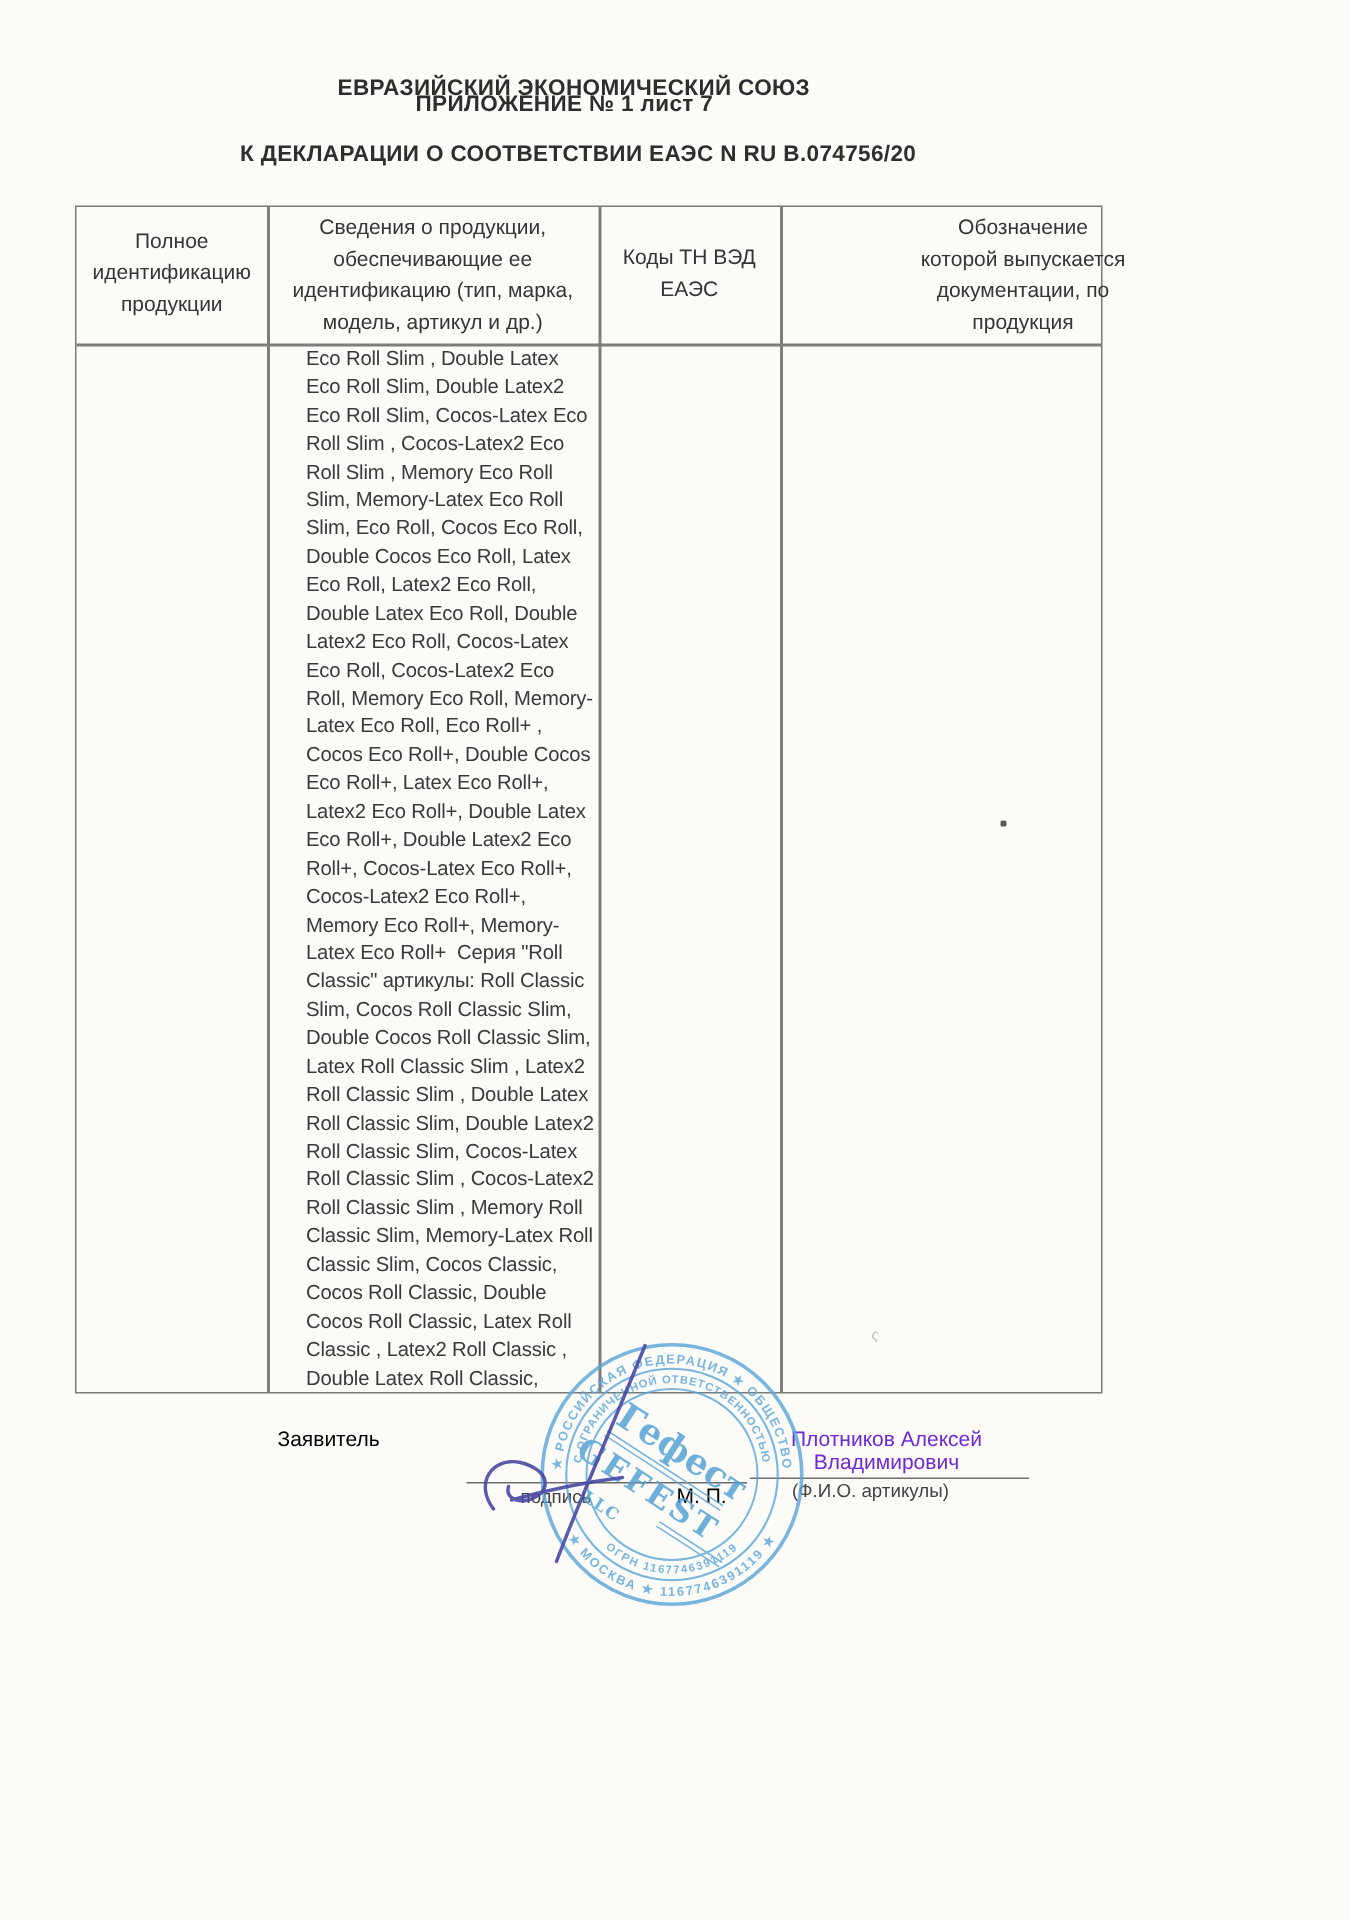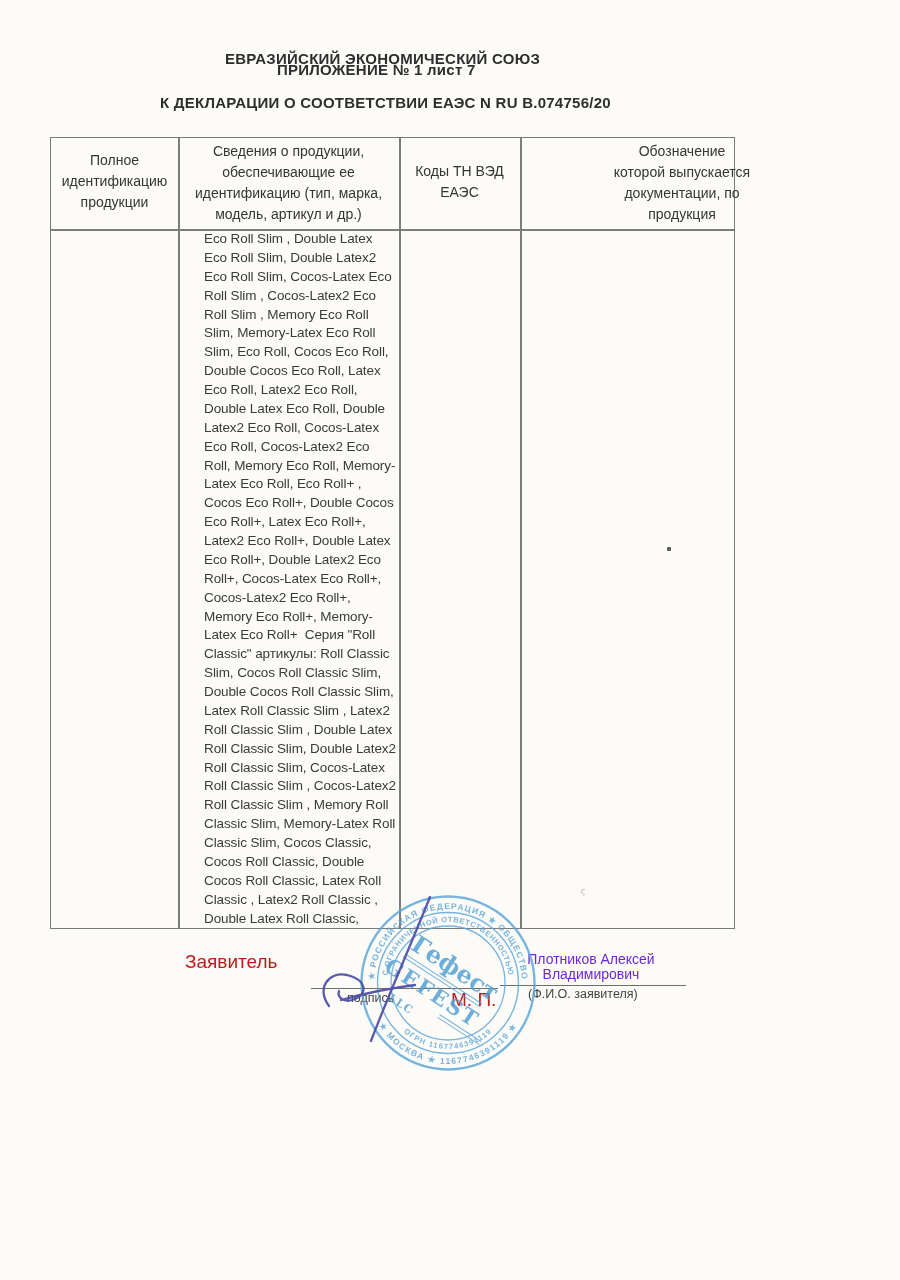--- a/index.html
+++ b/index.html
@@ -33,21 +33,21 @@
   .product-lines div{white-space:pre;}
   .ink-dot{
     position:absolute;width:3.5px;height:3.5px;border-radius:1px;
     background:#3f3f3f;opacity:.85;
   }
   .smudge{
     position:absolute;font-size:10px;color:#b3b0aa;opacity:.8;
     transform:rotate(12deg);
   }
   
-  .footer-label{position:absolute;font-size:19px;color:#b91c1c;white-space:nowrap;}
+  .footer-label{position:absolute;font-size:14px;color:#000000;white-space:nowrap;}
   .rule{position:absolute;height:1.4px;background:#6d6d6d;}
   .caption{position:absolute;font-size:12.5px;color:#434343;white-space:nowrap;}
   .name-block{
     position:absolute;left:511px;top:952px;width:160px;text-align:center;
     font-size:14px;line-height:15.2px;color:#6d28d9;
   }
   .overlay-svg{position:absolute;left:315px;top:882px;width:235px;height:198px;}
 </style>
 </head>
 <body>
@@ -135,21 +135,21 @@
 
 <div class="caption" style="left:347px;top:991px;">подпись</div>
 
 <div class="footer-label" style="left:451px;top:989px;">М. П.</div>
 
 <div class="name-block">
     <div>Плотников Алексей</div>
     <div>Владимирович</div>
   </div>
 
-<div class="caption" style="left:528px;top:987px;">(Ф.И.О. заявителя)</div>
+<div class="caption" style="left:528px;top:987px;">(Ф.И.О. артикулы)</div>
 
 <svg class="overlay-svg" viewBox="315 882 235 198">
   <defs>
     <path id="arcOT" d="M 374 983 A 74 74 0 0 1 522 983"></path>
     <path id="arcOB" d="M 367 983 A 81 81 0 0 0 529 983"></path>
     <path id="arcIT" d="M 387 983 A 61 61 0 0 1 509 983"></path>
     <path id="arcIB" d="M 382 983 A 66 66 0 0 0 514 983"></path>
   </defs>
 
   <g opacity="0.82">

